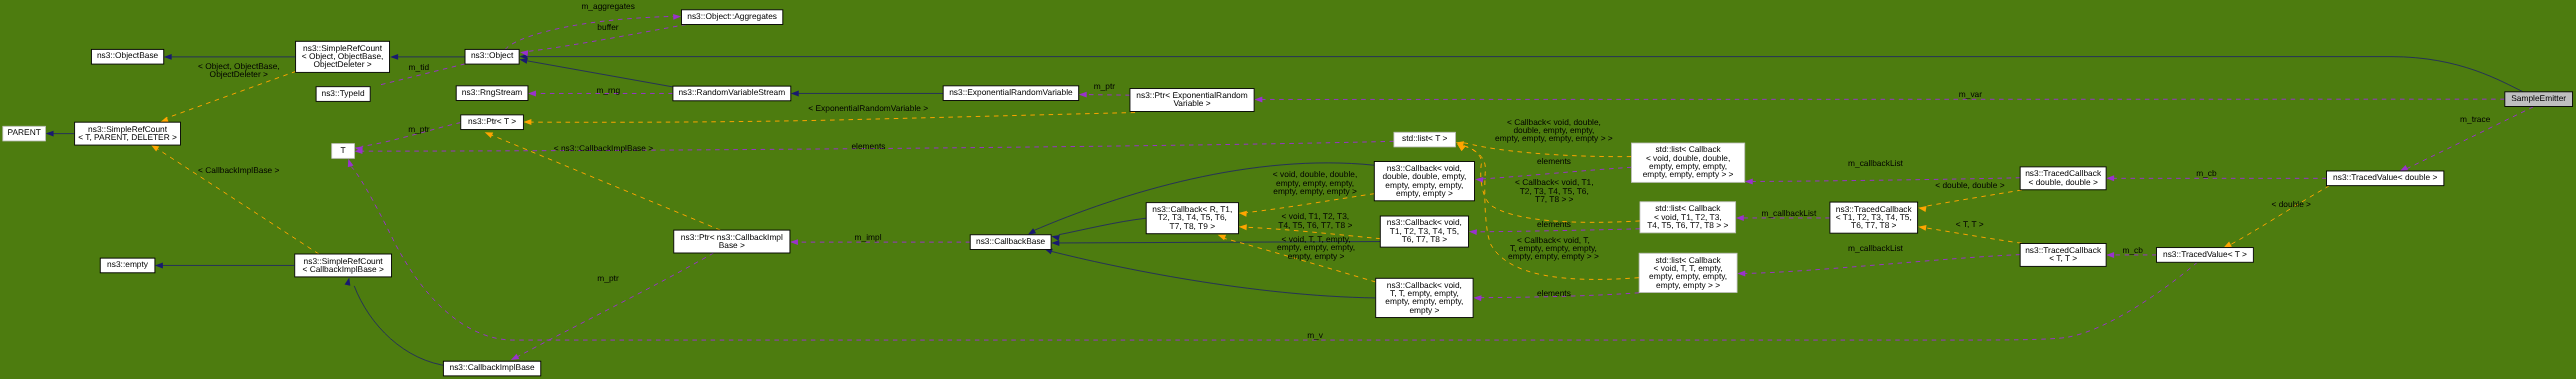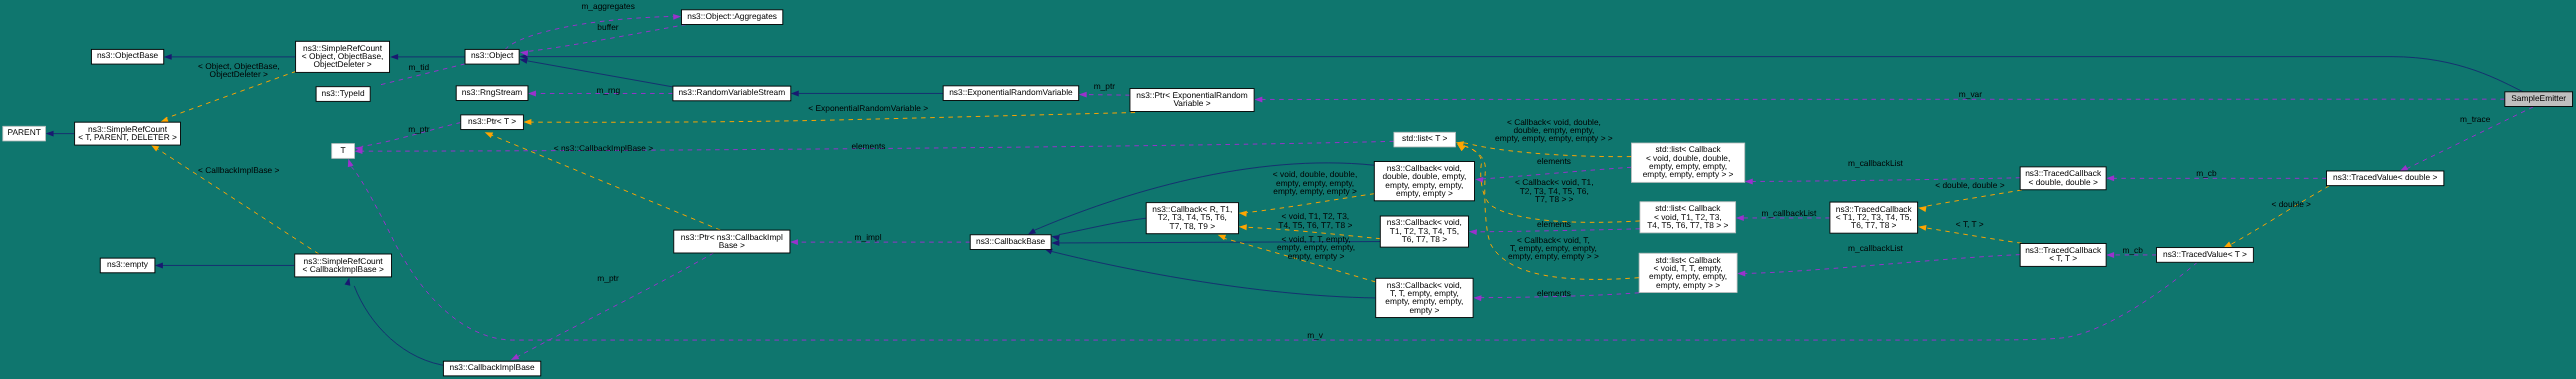--- a/index.html
+++ b/index.html
@@ -1,17 +1,17 @@
 <!DOCTYPE html>
 <html style="font-size:9px"><head>
 <meta charset="utf-8">
 <title>Collaboration diagram</title>
 <style>
   html,body{margin:0;padding:0;background:#ffffff;-webkit-font-smoothing:antialiased;text-rendering:geometricPrecision;}
-  #diagram{position:relative;width:2576px;height:380px;background:#0f766e;overflow:hidden;}
+  #diagram{position:relative;width:2576px;height:380px;background:#4d7c0f;overflow:hidden;}
   svg#graph{display:block;shape-rendering:geometricPrecision;}
   .nodelabel{font-family:"Liberation Sans",sans-serif;font-size:14.7px;fill:#000000;text-anchor:middle;}
   #graph{opacity:0.999;}
   .edgelabel{font-family:"Liberation Sans",sans-serif;font-size:14.7px;fill:#000000;text-anchor:middle;}
   .edge-inherit{fill:none;stroke:#191970;stroke-width:1.3;}
   .edge-usage{fill:none;stroke:#9a32cd;stroke-width:1.7;stroke-dasharray:8,8;}
   .edge-template{fill:none;stroke:#ffa500;stroke-width:1.7;stroke-dasharray:8,8;}
   .ah-inherit{fill:#191970;stroke:none;}
   .ah-usage{fill:#9a32cd;stroke:none;}
   .ah-template{fill:#ffa500;stroke:none;}

